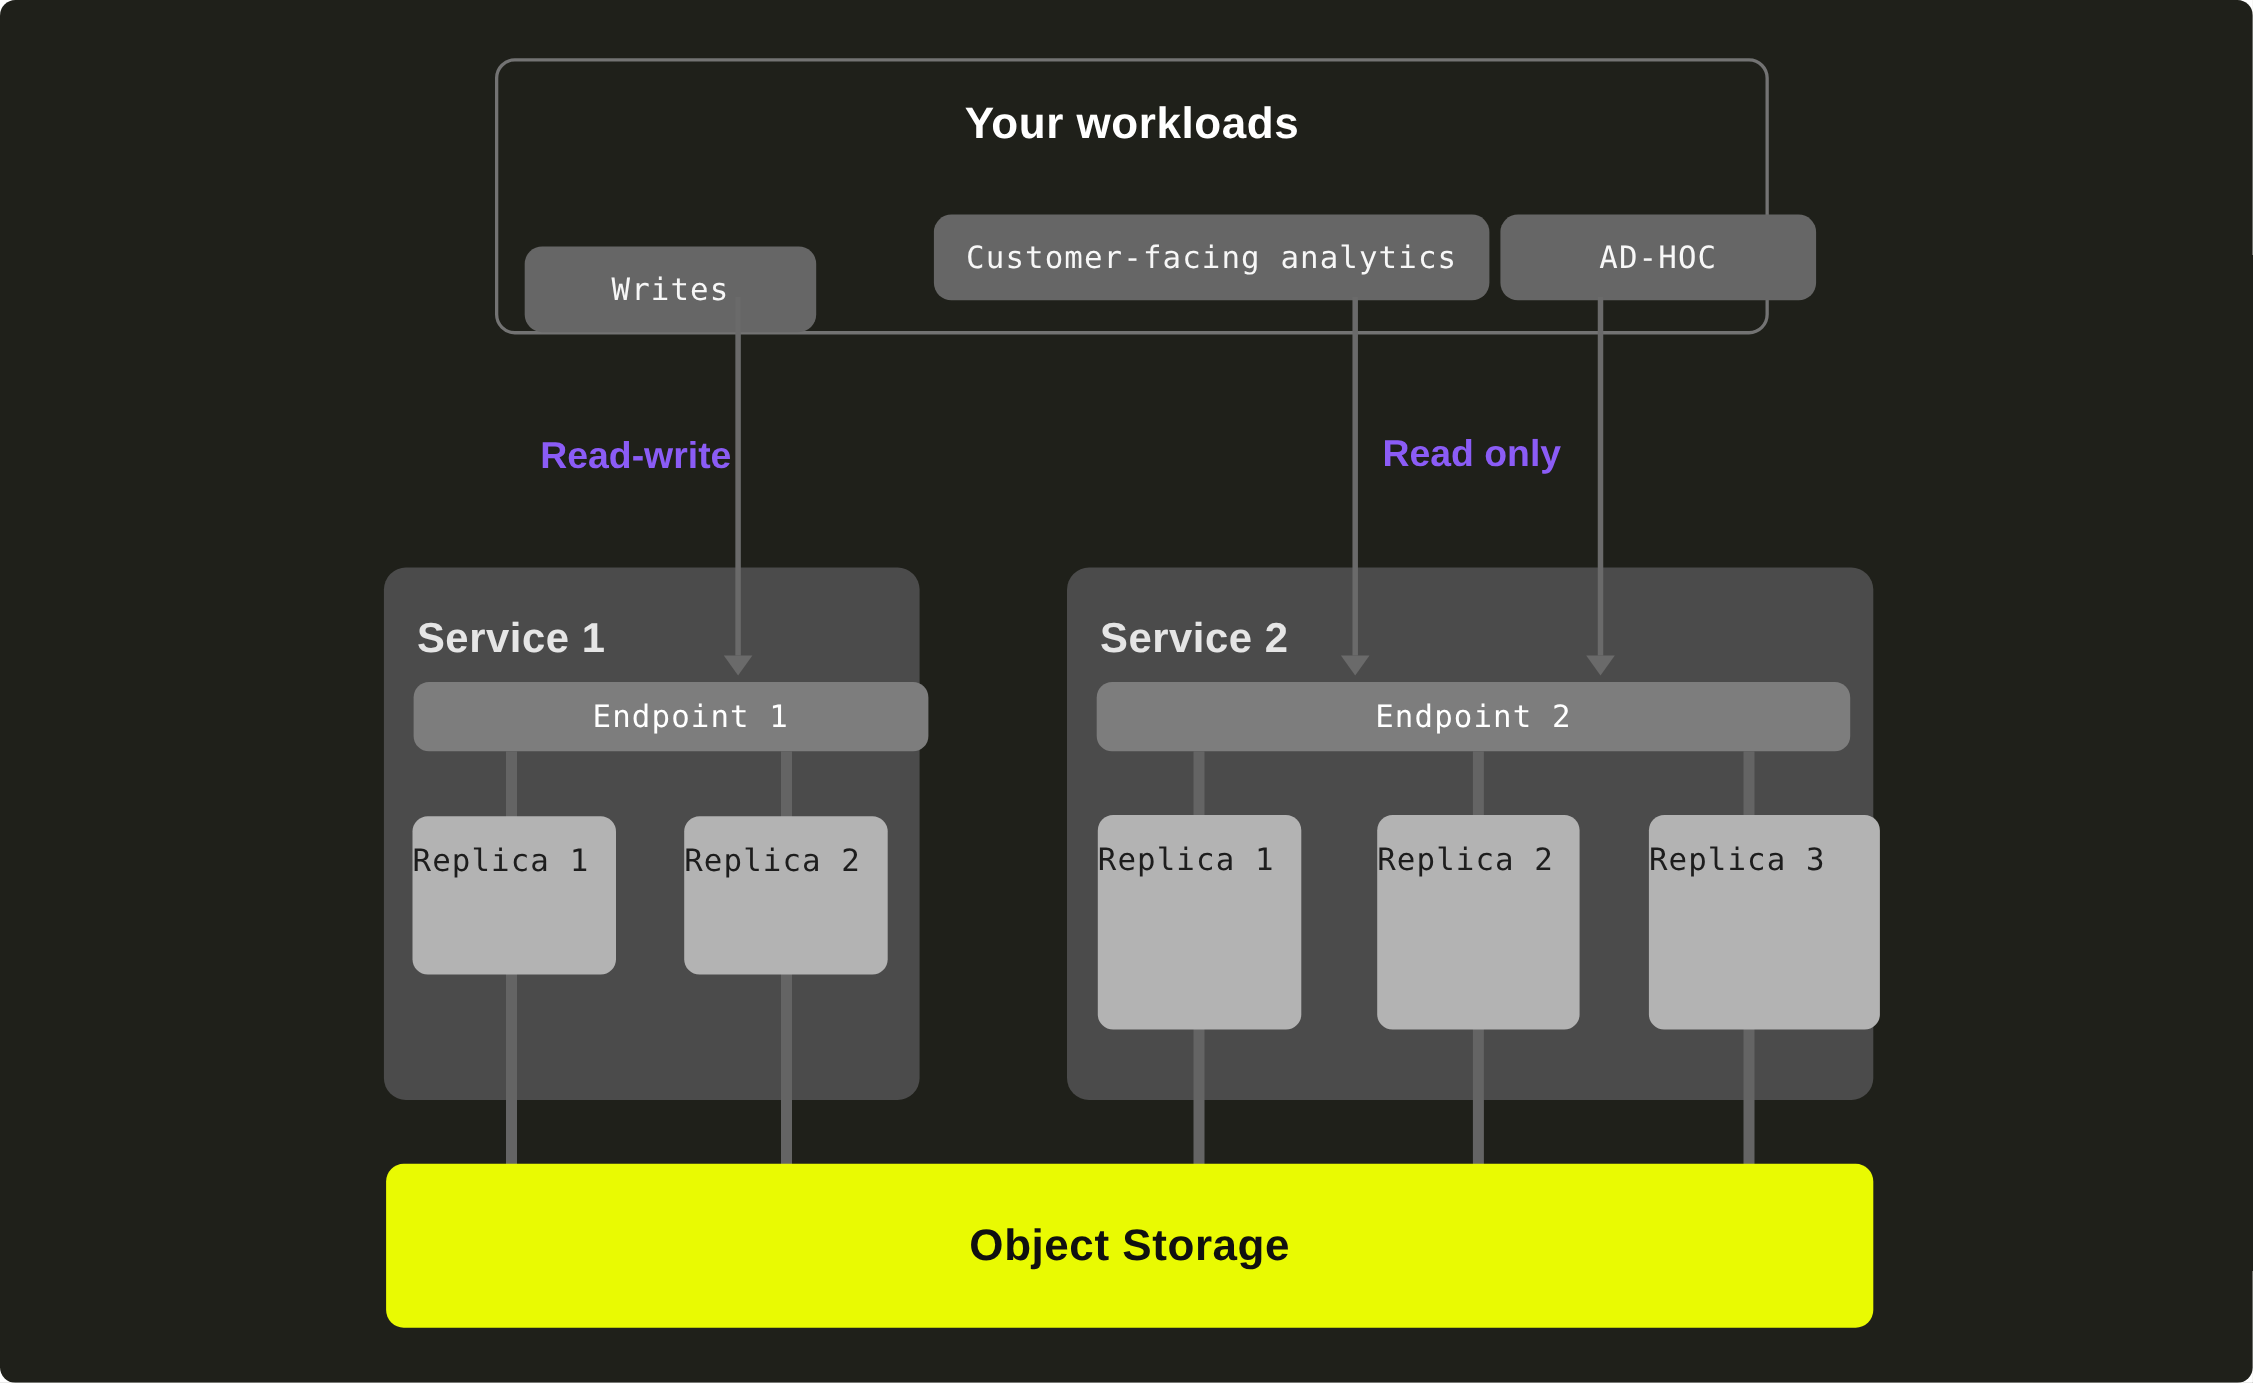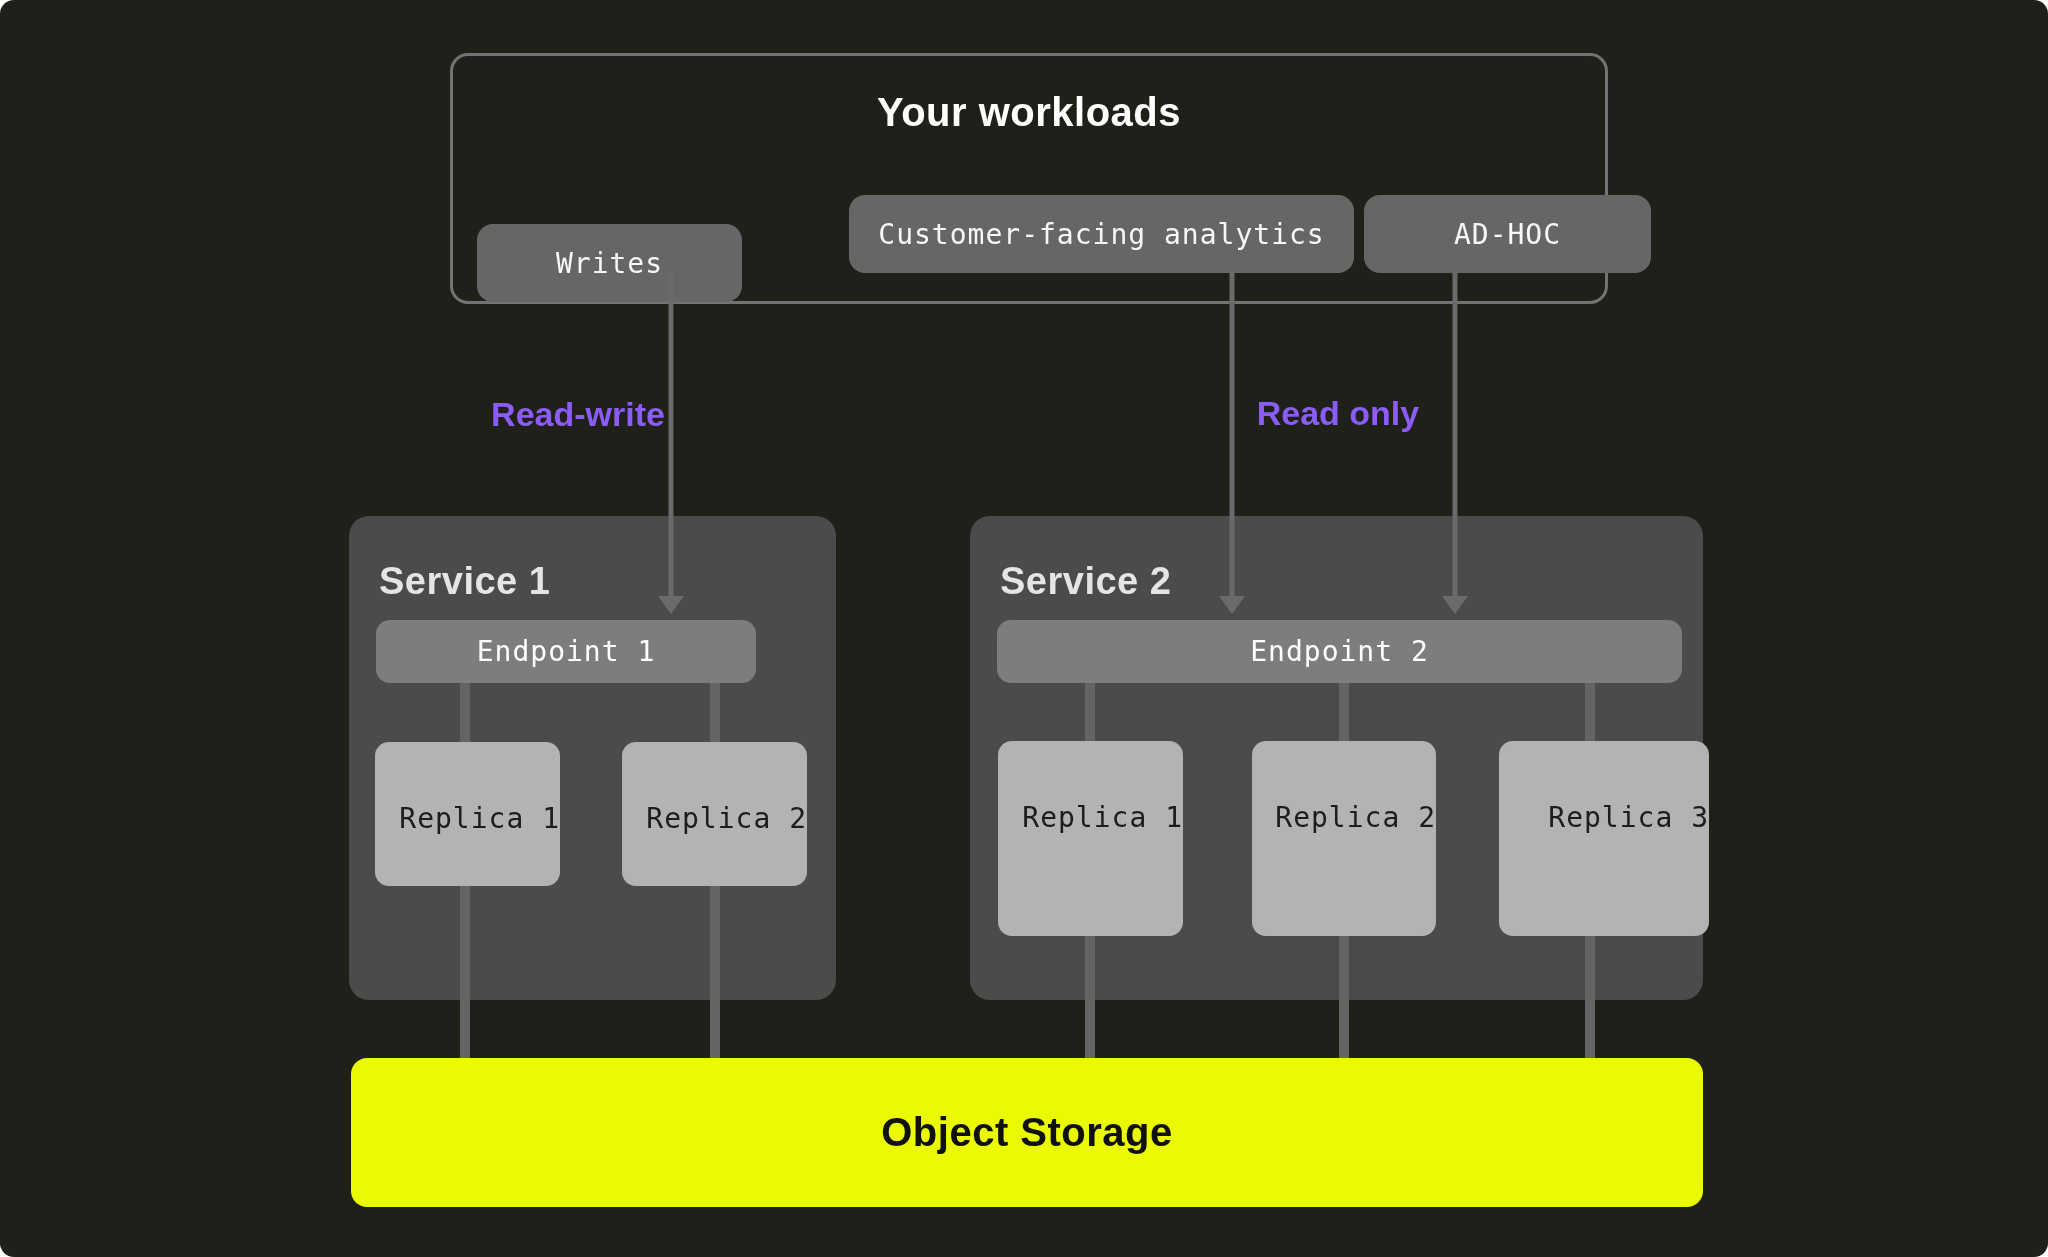--- a/index.html
+++ b/index.html
@@ -23,27 +23,27 @@
   .edge-label.ro{left:1208px;top:394px;}
 
   
   .service{position:absolute;top:516px;height:484px;background:#4b4b4b;border-radius:20px;z-index:1;}
   .service.s1{left:349px;width:487px;}
   .service.s2{left:970px;width:733px;}
   .service-title{position:absolute;left:30px;top:28px;font-size:38px;font-weight:bold;color:#e5e5e5;letter-spacing:.5px;margin-top:16px;}
   .endpoint{position:absolute;top:104px;height:63px;background:#7d7d7d;border-radius:14px;
     color:#ffffff;font-family:"DejaVu Sans Mono",monospace;font-size:28px;letter-spacing:1px;
     display:flex;align-items:center;justify-content:center;}
-  .service.s1 .endpoint{left:27px;width:380px;}
+  .service.s1 .endpoint{left:27px;width:432px;padding-left:36px;}
   .service.s2 .endpoint{left:27px;width:685px;}
 
   
   .replica{position:absolute;background:#b3b3b3;border-radius:14px;z-index:3;
     color:#1d1d1d;font-family:"DejaVu Sans Mono",monospace;font-size:28px;letter-spacing:1px;
-    text-align:right;box-sizing:border-box;padding-top:60px;}
+    text-align:left;box-sizing:border-box;padding-top:24px;}
   .replica.s1{top:742px;height:144px;}
   .replica.s2{top:741px;height:195px;}
   .replica.r1a{left:375px;width:185px;}
   .replica.r2a{left:622px;width:185px;}
   .replica.r1b{left:998px;width:185px;}
   .replica.r2b{left:1252px;width:184px;}
   .replica.r3b{left:1499px;width:210px;}
 
   
   svg.wires{position:absolute;left:0;top:0;z-index:2;}

